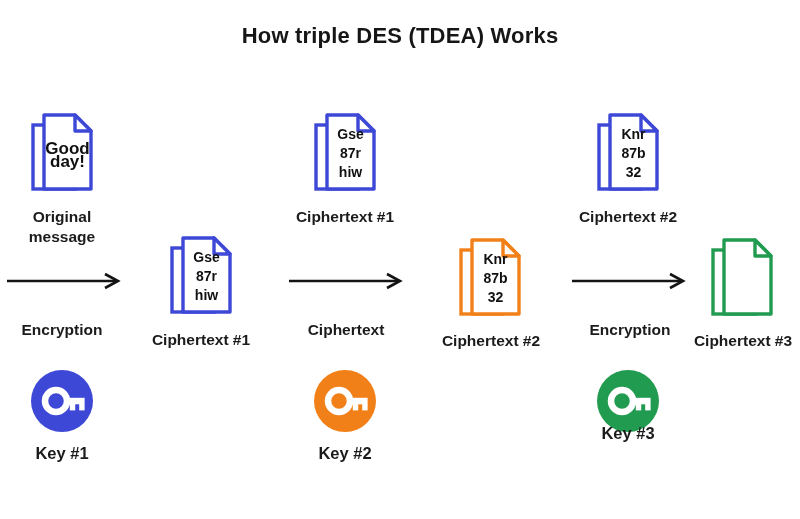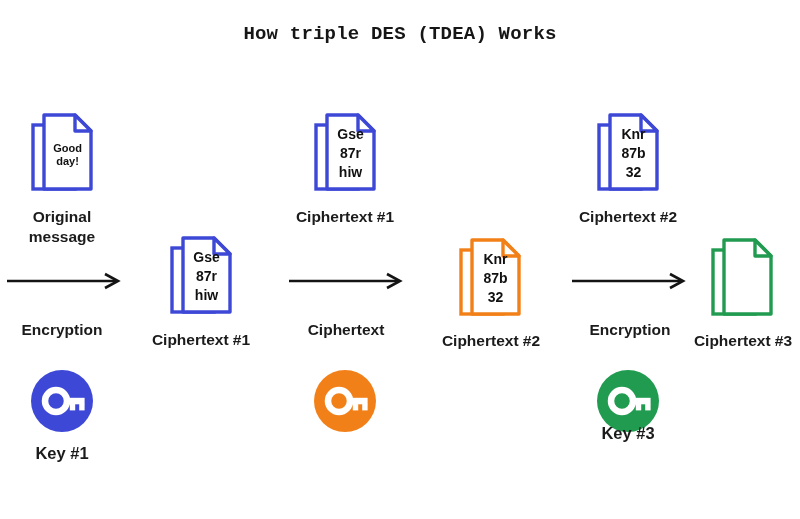--- a/index.html
+++ b/index.html
@@ -1,24 +1,24 @@
 <!DOCTYPE html>
 <html><head>
 <meta charset="utf-8">
 <style>
   html,body{margin:0;padding:0;background:#fff;}
   #canvas{position:relative;width:800px;height:519px;background:#ffffff;overflow:hidden;
           font-family:"Liberation Sans",sans-serif;color:#1a1a1a;}
   .title{position:absolute;left:0;top:23px;width:100%;text-align:center;
-         font-size:19px;font-weight:800;letter-spacing:.2px;color:#161616;font-family:Liberation Mono, monospace;}
+         font-size:22px;font-weight:800;letter-spacing:.2px;color:#161616;}
   .doc{position:absolute;width:64px;height:80px;}
   .doc svg{position:absolute;left:0;top:0;}
   .doc-text{position:absolute;left:11px;top:13px;width:53px;text-align:center;
             font-size:14px;line-height:19px;color:#101010;white-space:pre-line;font-weight:bold;}
-  .doc--msg .doc-text{font-size:11px;line-height:13px;top:30px;}
+  .doc--msg .doc-text{font-size:17px;line-height:13px;top:30px;}
   .lbl{position:absolute;width:160px;text-align:center;font-weight:700;
        font-size:15.5px;line-height:19.5px;color:#1b1b1b;white-space:pre-line;}
   .key-lbl{position:absolute;width:160px;text-align:center;font-weight:700;
            font-size:16.5px;color:#1b1b1b;}
   .arrow{position:absolute;width:118px;height:20px;}
   .key{position:absolute;width:62px;height:62px;}
 </style>
 </head>
 <body>
 
@@ -122,20 +122,21 @@
   </svg>
   <div class="key-lbl" style="left:-18px;top:444px;">Key #1</div>
 
   <svg class="key" style="left:314px;top:370px;" viewBox="0 0 62 62">
     <circle cx="31" cy="31" r="31" fill="#f28019"></circle>
     <circle cx="25" cy="31" r="11" fill="none" stroke="#fff" stroke-width="6.5"></circle>
     <rect x="35" y="27.8" width="18.6" height="6.5" fill="#fff"></rect>
     <rect x="38.8" y="34" width="5.4" height="6.4" fill="#fff"></rect>
     <rect x="48.2" y="34" width="5.4" height="6.4" fill="#fff"></rect>
   </svg>
+  <div class="key-lbl" style="left:265px;top:444px;">Key #2</div>
 
   <svg class="key" style="left:597px;top:370px;" viewBox="0 0 62 62">
     <circle cx="31" cy="31" r="31" fill="#219b50"></circle>
     <circle cx="25" cy="31" r="11" fill="none" stroke="#fff" stroke-width="6.5"></circle>
     <rect x="35" y="27.8" width="18.6" height="6.5" fill="#fff"></rect>
     <rect x="38.8" y="34" width="5.4" height="6.4" fill="#fff"></rect>
     <rect x="48.2" y="34" width="5.4" height="6.4" fill="#fff"></rect>
   </svg>
   <div class="key-lbl" style="left:548px;top:424px;text-align:center;">Key #3</div>
 

